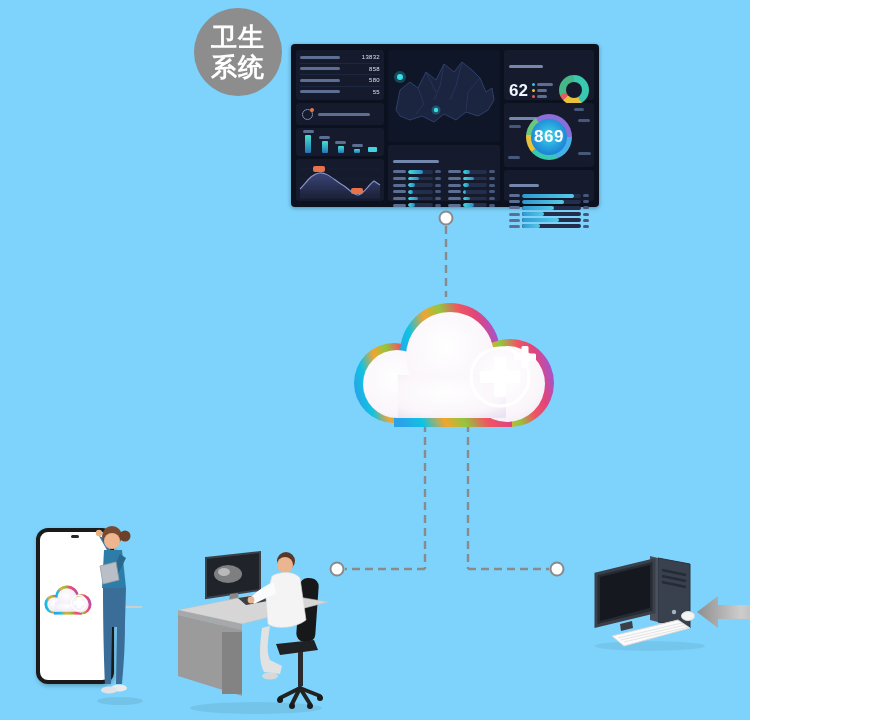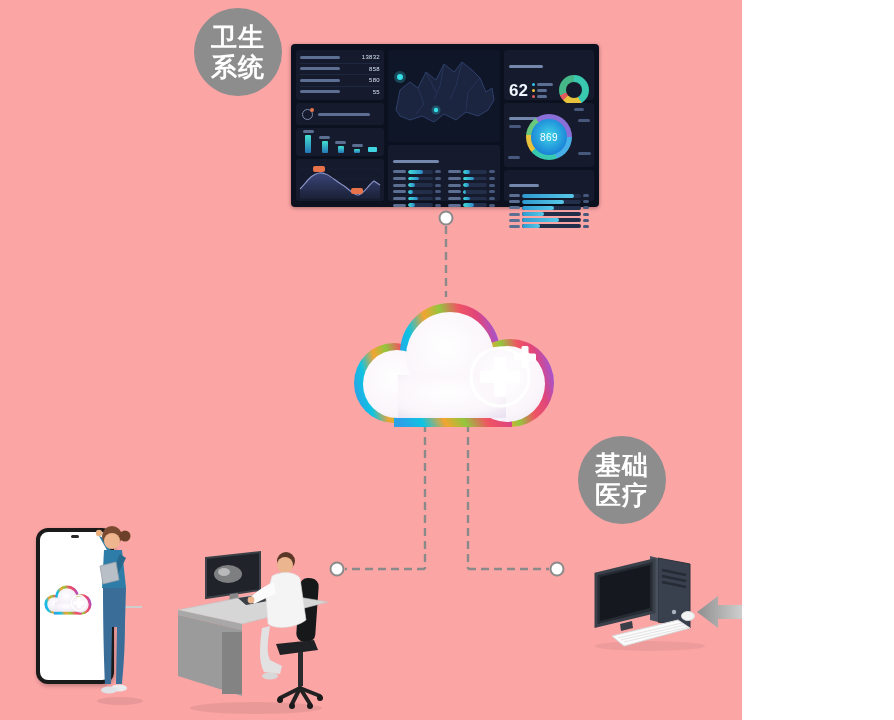--- a/index.html
+++ b/index.html
@@ -1,17 +1,17 @@
 <!DOCTYPE html>
 <html><head>
 <meta charset="utf-8">
 <style>
   html,body{margin:0;padding:0;background:#fff;}
-  .canvas{position:relative;width:742px;height:720px;background:#fca5a5;overflow:hidden;
-          font-family:"Liberation Sans","DejaVu Sans",sans-serif;}
+  .canvas{position:relative;width:742px;height:720px;background:#7dd3fc;overflow:hidden;
+          font-family:"Liberation Sans","DejaVu Sans",sans-serif;padding-left:8px;}
   
   .badge{position:absolute;width:88px;height:88px;border-radius:50%;background:#8d8d8d;
          color:#fff;display:flex;flex-direction:column;align-items:center;justify-content:center;
          font-weight:700;font-size:26px;line-height:1.16;letter-spacing:1px;}
   .section-label{position:absolute;font-size:23px;color:#333;font-weight:500;white-space:nowrap;}
   .page-title{position:absolute;left:352px;top:5px;width:200px;text-align:center;
               font-size:22px;color:#2d2d2d;font-weight:500;white-space:nowrap;}
   
   .dashboard{position:absolute;left:291px;top:44px;width:308px;height:163px;
              background:#0c1120;border-radius:4px;box-shadow:0 1px 4px rgba(0,0,0,.35);}
@@ -56,21 +56,21 @@
   .donut{width:30px;height:30px;border-radius:50%;position:relative;flex:none;
          background:conic-gradient(#38c9b0 0 150deg,#e8c23c 150deg 225deg,#e25c5c 225deg 250deg,#45b788 250deg 360deg);}
   .donut:after{content:"";position:absolute;left:7px;top:7px;width:16px;height:16px;border-radius:50%;background:#151b2c;}
   
   .p-ring{left:213px;top:59px;width:90px;height:64px;padding:3px 5px;}
   .ring{position:absolute;left:22px;top:11px;width:46px;height:46px;border-radius:50%;
         background:conic-gradient(#8a6fd8 0 90deg,#48b0e8 90deg 160deg,#38c9b0 160deg 230deg,#e8c23c 230deg 275deg,#68c87d 275deg 325deg,#8a6fd8 325deg 360deg);}
   .ring-core{position:absolute;left:5px;top:5px;width:36px;height:36px;border-radius:50%;
         background:radial-gradient(circle at 50% 45%,#3fd4e8 0%,#1b86d8 70%,#1565a8 100%);
         display:flex;align-items:center;justify-content:center;}
-  .ring-core b{font-size:10px;font-weight:400;color:#fff;letter-spacing:.5px;}
+  .ring-core b{font-size:17px;font-weight:700;color:#fff;letter-spacing:.5px;}
   .ring-tag{position:absolute;background:#46587c;height:3px;border-radius:2px;}
   
   .p-rlist{left:213px;top:126px;width:90px;height:31px;padding:3px 5px;}
   .rrows{display:flex;flex-direction:column;gap:2.6px;margin-top:3px;}
   .p-rlist .fl{background:linear-gradient(to right,#2e9ad0,#57c8e8);}
   .p-rlist .lb{width:11px;}
   
   .wall-line{position:absolute;left:38px;top:606px;width:104px;height:2px;background:#cdcdcd;}
   .phone{position:absolute;left:36px;top:528px;width:70px;height:148px;border:4px solid #1a1a1a;
          border-radius:12px;background:#fff;box-shadow:1px 2px 4px rgba(0,0,0,.25);}
@@ -486,24 +486,20 @@
         <line x1="124" y1="140" x2="144" y2="148"></line>
       <line x1="124" y1="140" x2="116" y2="156"></line>
         <line x1="124" y1="140" x2="134" y2="156"></line>
     </g>
     <circle cx="104" cy="152" r="3" fill="#1a1a1a"></circle>
       <circle cx="144" cy="150" r="3" fill="#1a1a1a"></circle>
     <circle cx="116" cy="158" r="3" fill="#1a1a1a"></circle>
       <circle cx="134" cy="158" r="3" fill="#1a1a1a"></circle>
   </svg>
 
-  <div class="badge" style="left:578px;top:436px;">
-    <span>基础</span>
-    <span>医疗</span>
-  </div>
 
   <svg class="abs" style="left:590px;top:548px" width="120" height="104" viewBox="0 0 120 104">
     <ellipse cx="60" cy="98" rx="55" ry="5" fill="#000" opacity="0.06"></ellipse>
     <polygon points="68,10 100,16 100,80 68,74" fill="#3a414e" stroke="#2c323c" stroke-width="1"></polygon>
     <polygon points="60,8 68,10 68,74 60,72" fill="#4a515e"></polygon>
     <g stroke="#262c36" stroke-width="2.5">
       <line x1="72" y1="22" x2="96" y2="27"></line>
         <line x1="72" y1="28" x2="96" y2="33"></line>
         <line x1="72" y1="34" x2="96" y2="39"></line>
     </g>

